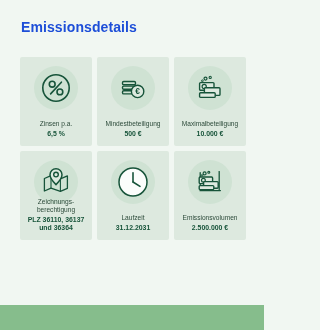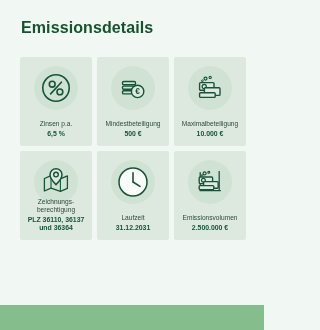--- a/index.html
+++ b/index.html
@@ -20,23 +20,23 @@
     left: 0; top: 0;
     width: 264px;
     height: 330px;
     background: #f1f7f2;
   }
 
   .page-title {
     position: absolute;
     left: 21px;
     top: 19px;
-    font-size: 16px;
+    font-size: 14px;
     font-weight: bold;
-    color: #14532d;
+    color: #1d4ed8;
     letter-spacing: 0.1px;
     white-space: nowrap;
   }
 
   .grid {
     position: absolute;
     left: 20px;
     top: 57px;
     width: 226px;
     display: grid;

